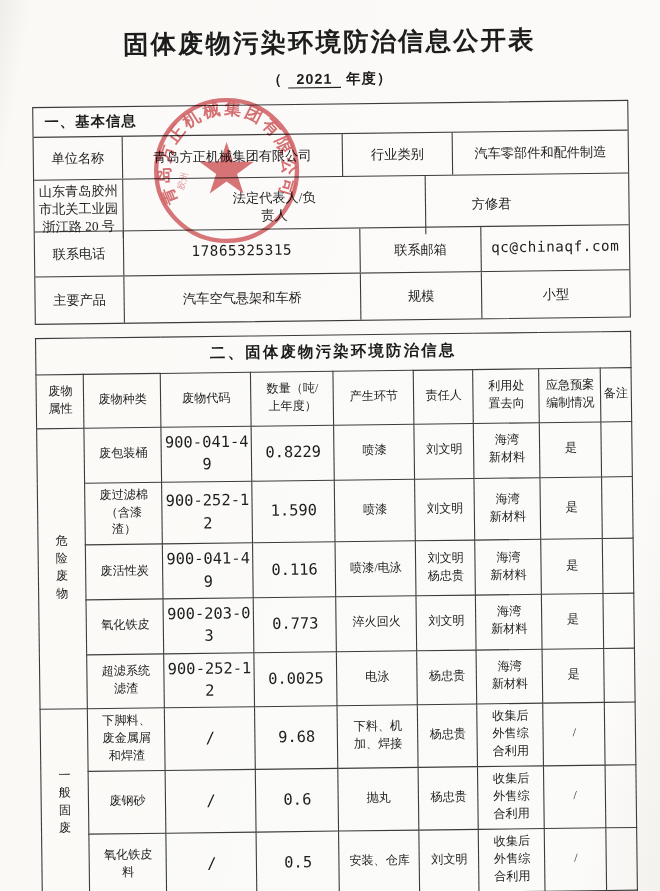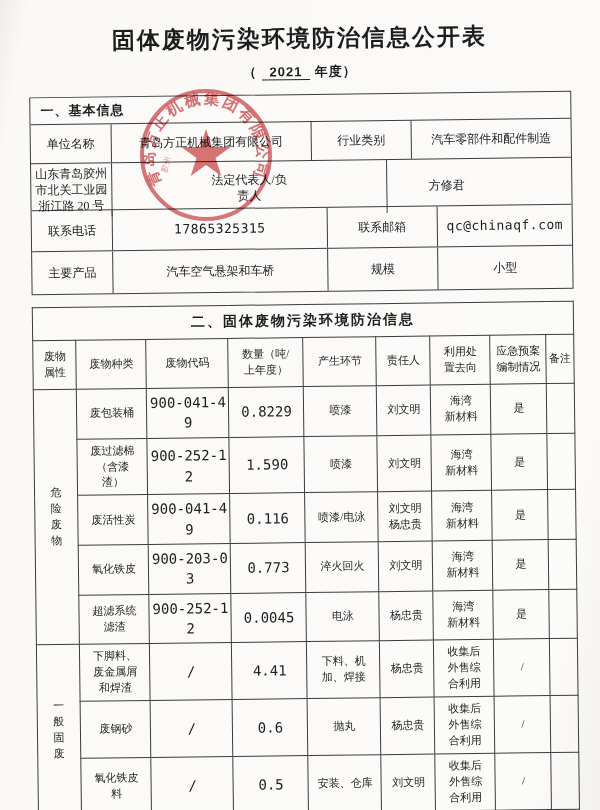--- a/index.html
+++ b/index.html
@@ -231,38 +231,38 @@
             <td>刘文明</td>
             <td>海湾
 新材料</td>
             <td>是</td>
             <td></td>
           </tr>
           <tr>
             <td>超滤系统
 滤渣</td>
             <td class="mono">900-252-12</td>
-            <td class="mono">0.0045</td>
+            <td class="mono">0.0025</td>
             <td>电泳</td>
             <td>杨忠贵</td>
             <td>海湾
 新材料</td>
             <td>是</td>
             <td></td>
           </tr>
           <tr>
             <td rowspan="3" class="attr">一
 般
 固
 废</td>
             <td>下脚料、
 废金属屑
 和焊渣</td>
             <td class="mono">/</td>
-            <td class="mono">4.41</td>
+            <td class="mono">9.68</td>
             <td>下料、机
 加、焊接</td>
             <td>杨忠贵</td>
             <td>收集后
 外售综
 合利用</td>
             <td>/</td>
             <td></td>
           </tr>
           <tr>

